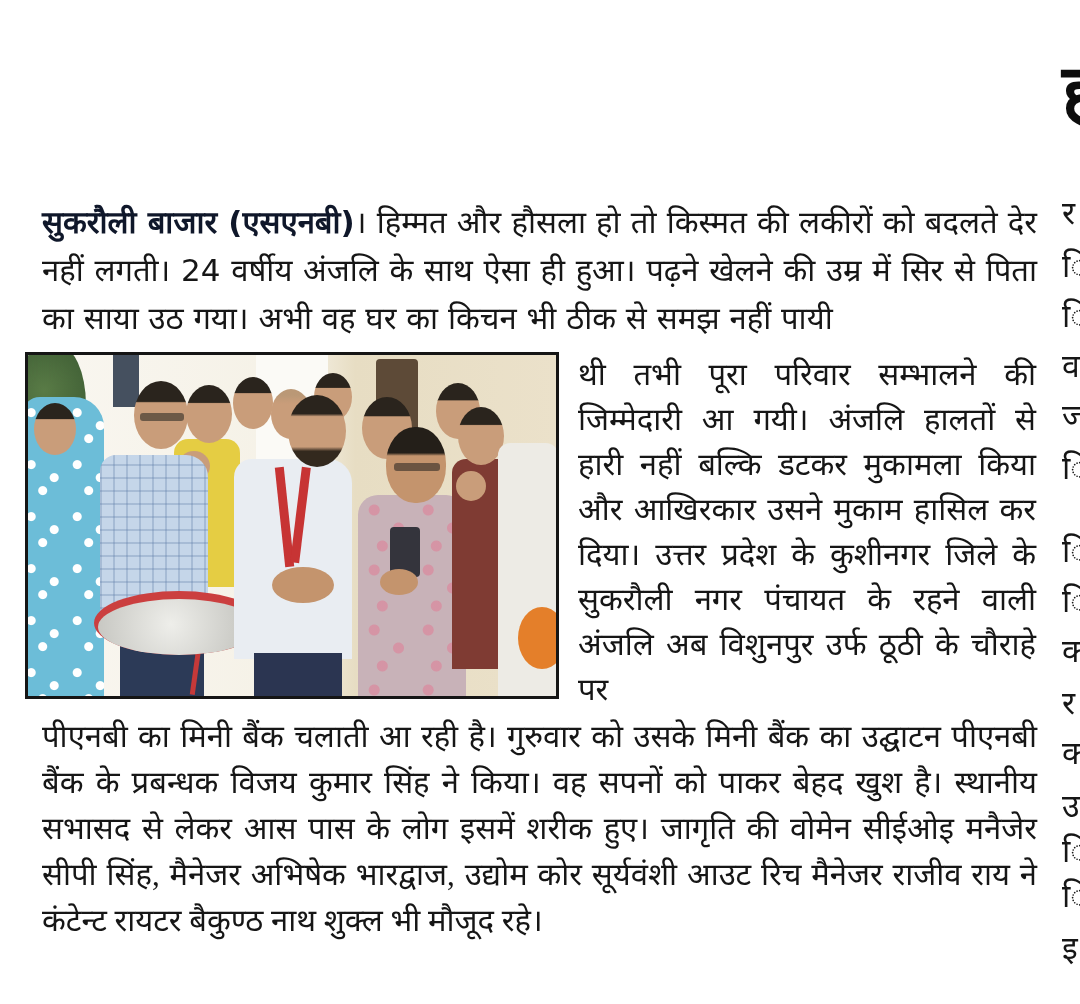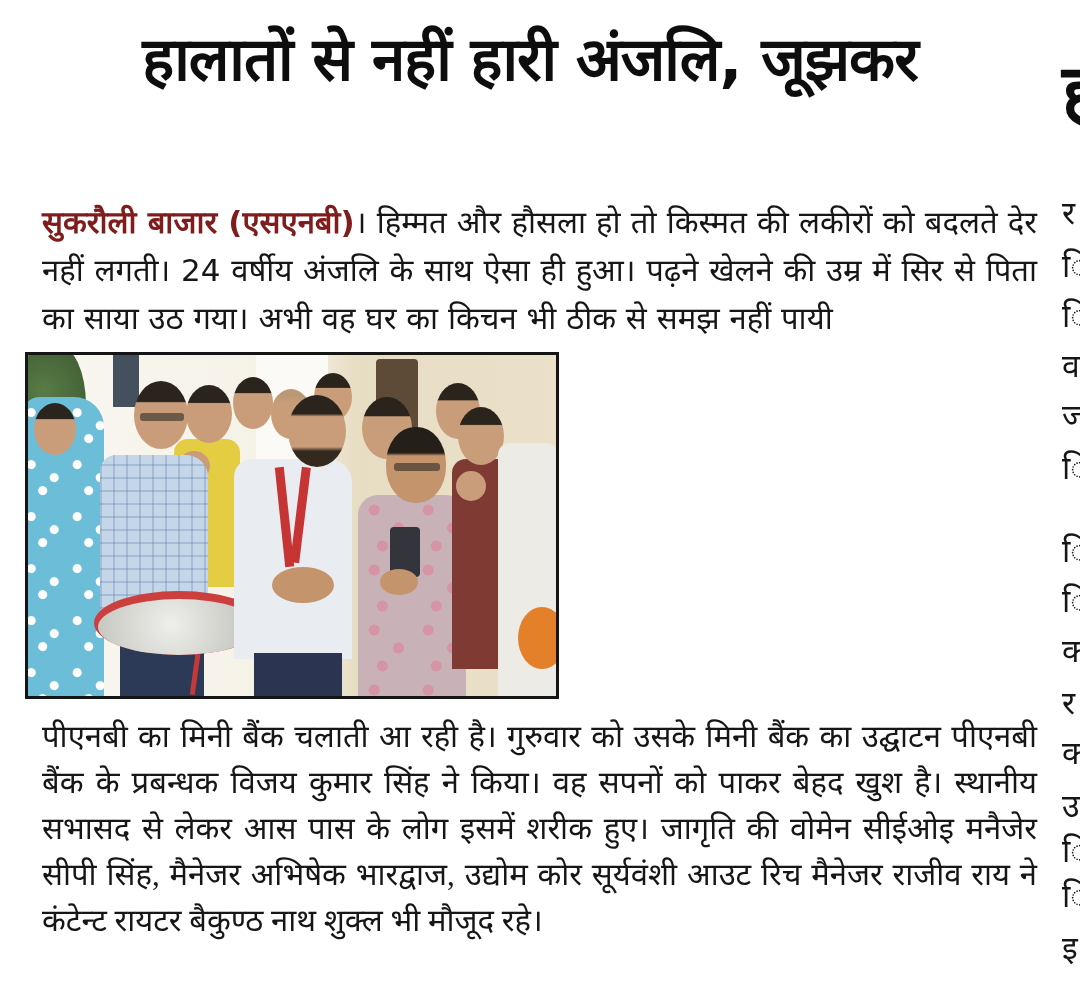--- a/index.html
+++ b/index.html
@@ -26,21 +26,21 @@
   }
 
   
   .bodytext {
     position: absolute;
     text-align: justify;
     font-size: 31px;
     color: #161616;
   }
   .intro    { left: 42px;  top: 198px; width: 995px; line-height: 48px; }
-  .dateline { font-weight: 800; color: #7f1d1d; }
+  .dateline { font-weight: 800; color: #0f172a; }
   .sidecol  { left: 578px; top: 352px; width: 458px; line-height: 45px; }
   .bottom   { left: 42px;  top: 714px; width: 995px; line-height: 46px; font-family: Liberation Serif, serif; }
 
   
   .photo {
     position: absolute;
     left: 25px; top: 352px;
     width: 528px; height: 341px;
     border: 3px solid #151515;
     overflow: hidden;
@@ -128,21 +128,20 @@
     white-space: pre;
   }
   .frag-bold { font-weight: 800; font-size: 74px; color:#0d0d0d; }
 </style>
 </head>
 <body>
 
 <div class="page">
 
   <div class="headline">
-    <div>हालातों से नहीं हारी अंजलि, जूझकर</div>
   </div>
 
   <div class="bodytext intro">
     <span class="dateline">सुकरौली बाजार (एसएनबी)</span><span>। </span><span>हिम्मत और हौसला हो तो किस्मत की लकीरों को बदलते देर नहीं लगती। 24 वर्षीय अंजलि के साथ ऐसा ही हुआ। पढ़ने खेलने की उम्र में सिर से पिता का साया उठ गया। अभी वह घर का किचन भी ठीक से समझ नहीं पायी</span>
   </div>
 
   <div class="photo">
     <div class="scene">
       <div class="foliage"></div>
       <div class="window1"></div>
@@ -187,20 +186,21 @@
       <div class="man4-torso"></div>
       <div class="head man4-head"></div>
       <div class="man4-hands"></div>
 
       <div class="man5-torso"></div>
       <div class="man5-head"></div>
       <div class="balloon"></div>
     </div>
   </div>
 
+  <div class="bodytext sidecol">थी तभी पूरा परिवार सम्भालने की जिम्मेदारी आ गयी। अंजलि हालतों से हारी नहीं बल्कि डटकर मुकामला किया और आखिरकार उसने मुकाम हासिल कर दिया। उत्तर प्रदेश के कुशीनगर जिले के सुकरौली नगर पंचायत के रहने वाली अंजलि अब विशुनपुर उर्फ ठूठी के चौराहे पर</div>
 
   <div class="bodytext bottom">पीएनबी का मिनी बैंक चलाती आ रही है। गुरुवार को उसके मिनी बैंक का उद्घाटन पीएनबी बैंक के प्रबन्धक विजय कुमार सिंह ने किया। वह सपनों को पाकर बेहद खुश है। स्थानीय सभासद से लेकर आस पास के लोग इसमें शरीक हुए। जागृति की वोमेन सीईओइ मनैजेर सीपी सिंह, मैनेजर अभिषेक भारद्वाज, उद्योम कोर सूर्यवंशी आउट रिच मैनेजर राजीव राय ने कंटेन्ट रायटर बैकुण्ठ नाथ शुक्ल भी मौजूद रहे।</div>
 
   <div>
       <span class="frag frag-bold" style="top: 38px;">ह</span>
       <span class="frag" style="top: 190px;">र</span>
       <span class="frag" style="top: 243px;">ि</span>
       <span class="frag" style="top: 293px;">ि</span>
       <span class="frag" style="top: 343px;">व</span>
       <span class="frag" style="top: 393px;">ज</span>

